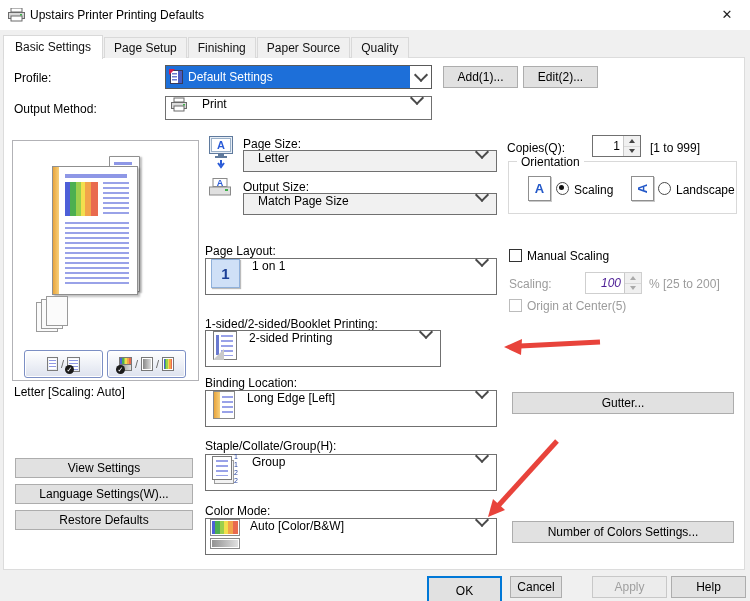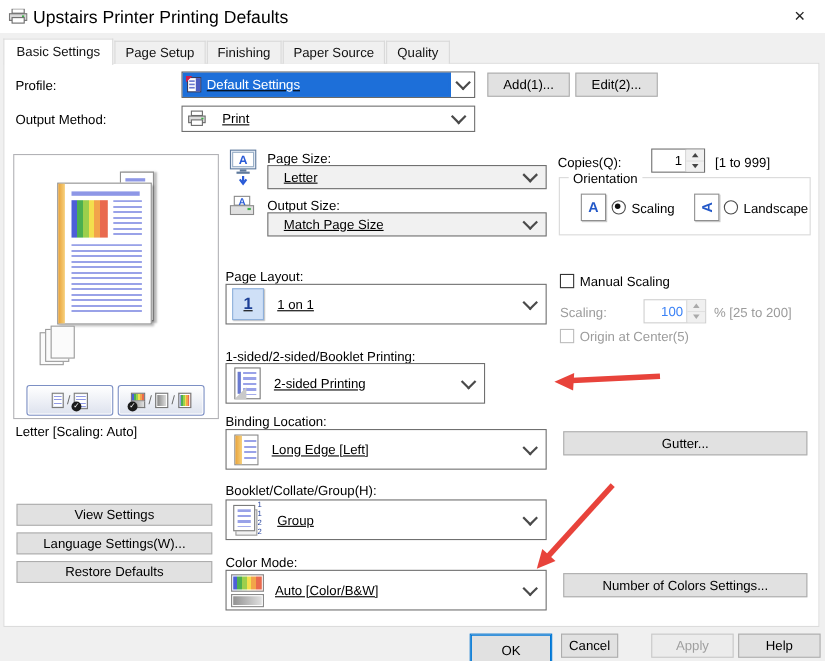--- a/index.html
+++ b/index.html
@@ -1,46 +1,46 @@
 <!DOCTYPE html>
 <html><head>
 <meta charset="utf-8">
 <style>
   html,body{margin:0;padding:0;background:#fff;}
   .dialog{position:relative;width:750px;height:601px;background:#f0f0f0;
     font-family:"Liberation Sans",sans-serif;font-size:12px;color:#000;overflow:hidden;}
   .abs{position:absolute;}
   
   .titlebar{position:absolute;left:0;top:0;width:750px;height:30px;background:#ffffff;}
-  .title-text{position:absolute;left:30px;top:8px;font-size:16px;color:#000;}
+  .title-text{position:absolute;left:30px;top:8px;font-size:12px;color:#000;}
   .close-btn{position:absolute;right:2px;top:0;width:42px;height:28px;display:flex;align-items:center;justify-content:center;font-size:13px;color:#222;}
   
   .tabs{position:absolute;left:3px;top:35px;display:flex;align-items:flex-end;z-index:4;}
   .tab{background:#f0f0f0;border:1px solid #d9d9d9;border-bottom:none;padding:3px 9px;margin-right:1px;font-size:12px;color:#111;}
   .tab.active{background:#fff;padding:4px 11px 5px;margin-bottom:-1px;z-index:5;position:relative;}
   .pane{position:absolute;left:3px;top:57px;width:742px;height:513px;background:#fff;border:1px solid #dcdcdc;box-sizing:border-box;z-index:0;}
   
   .label{position:absolute;white-space:nowrap;color:#000;}
   .label.dim{color:#9c9c9c;}
   .btn{position:absolute;background:#e1e1e1;border:1px solid #adadad;display:flex;align-items:center;justify-content:center;font-size:12px;color:#000;box-sizing:border-box;}
   .btn.disabled{background:#ececec;border-color:#c8c8c8;color:#9f9f9f;}
   .btn.default{border:1px solid #0078d7;box-shadow:inset 0 0 0 1px #0078d7;background:#e1e1e1;}
-  .combo{position:absolute;background:#fff;border:1px solid #707070;box-sizing:border-box;display:flex;align-items:center;text-decoration:underline;}
+  .combo{position:absolute;background:#fff;border:1px solid #707070;box-sizing:border-box;display:flex;}
   .combo.gray{background:#f1f1f1;}
   .combo .txt{flex:1;padding-left:14px;white-space:nowrap;overflow:hidden;}
   .chev{width:8px;height:8px;border-right:2px solid #4a4a4a;border-bottom:2px solid #4a4a4a;transform:rotate(45deg);margin:-4px 9px 0 6px;flex:0 0 auto;}
   .spin{position:absolute;border:1px solid #707070;background:#fff;box-sizing:border-box;display:flex;}
   .spin .val{flex:1;text-align:right;padding:3px 3px 0 0;font-size:12px;}
   .spin .updown{width:16px;display:flex;flex-direction:column;border-left:1px solid #c9c9c9;}
   .spin .sb{flex:1;background:#f0f0f0;border-bottom:1px solid #d9d9d9;display:flex;align-items:center;justify-content:center;}
   .spin .sb:last-child{border-bottom:none;}
   .tri-up{width:0;height:0;border-left:3px solid transparent;border-right:3px solid transparent;border-bottom:4px solid #444;}
   .tri-dn{width:0;height:0;border-left:3px solid transparent;border-right:3px solid transparent;border-top:4px solid #444;}
   .spin.disabled{border-color:#cfcfcf;}
-  .spin.disabled .val{color:#3b82f6;}
+  .spin.disabled .val{color:#4c1d95;font-style:italic;}
   .spin.disabled .tri-up{border-bottom-color:#aaa;}
   .spin.disabled .tri-dn{border-top-color:#aaa;}
   .checkbox{position:absolute;width:13px;height:13px;border:1px solid #333;background:#fff;box-sizing:border-box;}
   .checkbox.disabled{border-color:#bcbcbc;}
   .radio{position:absolute;width:13px;height:13px;border:1px solid #4a4a4a;border-radius:50%;background:#fff;box-sizing:border-box;}
   .radio.checked::after{content:"";position:absolute;left:2px;top:2px;width:5px;height:5px;border-radius:50%;background:#111;}
   .groupbox{position:absolute;border:1px solid #d9d9d9;box-sizing:border-box;}
   .group-legend{position:absolute;background:#fff;padding:0 4px;}
   
   .preview-panel{position:absolute;left:12px;top:140px;width:187px;height:241px;background:#fff;border:1px solid #b2b2b6;box-sizing:border-box;}
@@ -260,21 +260,21 @@
   <div class="combo" style="left:205px;top:390px;width:292px;height:37px">
     <span class="bind-icon">
       <span class="bind-strip"></span>
       <span class="abs lines" style="left:8px;top:4px;width:11px;height:19px"></span>
     </span>
     <span class="txt" style="padding-left:12px">Long Edge [Left]</span>
     <span class="chev"></span>
   </div>
   <div class="btn" style="left:512px;top:392px;width:222px;height:22px">Gutter...</div>
 
-  <div class="label" style="left:205px;top:439px">Booklet/Collate/Group(H):</div>
+  <div class="label" style="left:205px;top:439px">Staple/Collate/Group(H):</div>
   <div class="combo" style="left:205px;top:454px;width:292px;height:37px">
     <span style="position:relative;width:32px;height:30px;margin-left:6px;display:inline-block">
       <span class="abs" style="left:2px;top:5px;width:20px;height:24px;background:#f2f2f2;border:1px solid #9b9b9b;box-sizing:border-box"></span>
       <span class="abs" style="left:0;top:1px;width:20px;height:24px;background:#fff;border:1px solid #7b7b7b;box-sizing:border-box"></span>
       <span class="abs lines" style="left:4px;top:5px;width:12px;height:16px"></span>
       <span class="abs" style="left:22px;top:-2px;width:8px;font-size:7px;line-height:8px;color:#23409c;white-space:pre-line;text-align:left">1
 1
 2
 2</span>
     </span>

